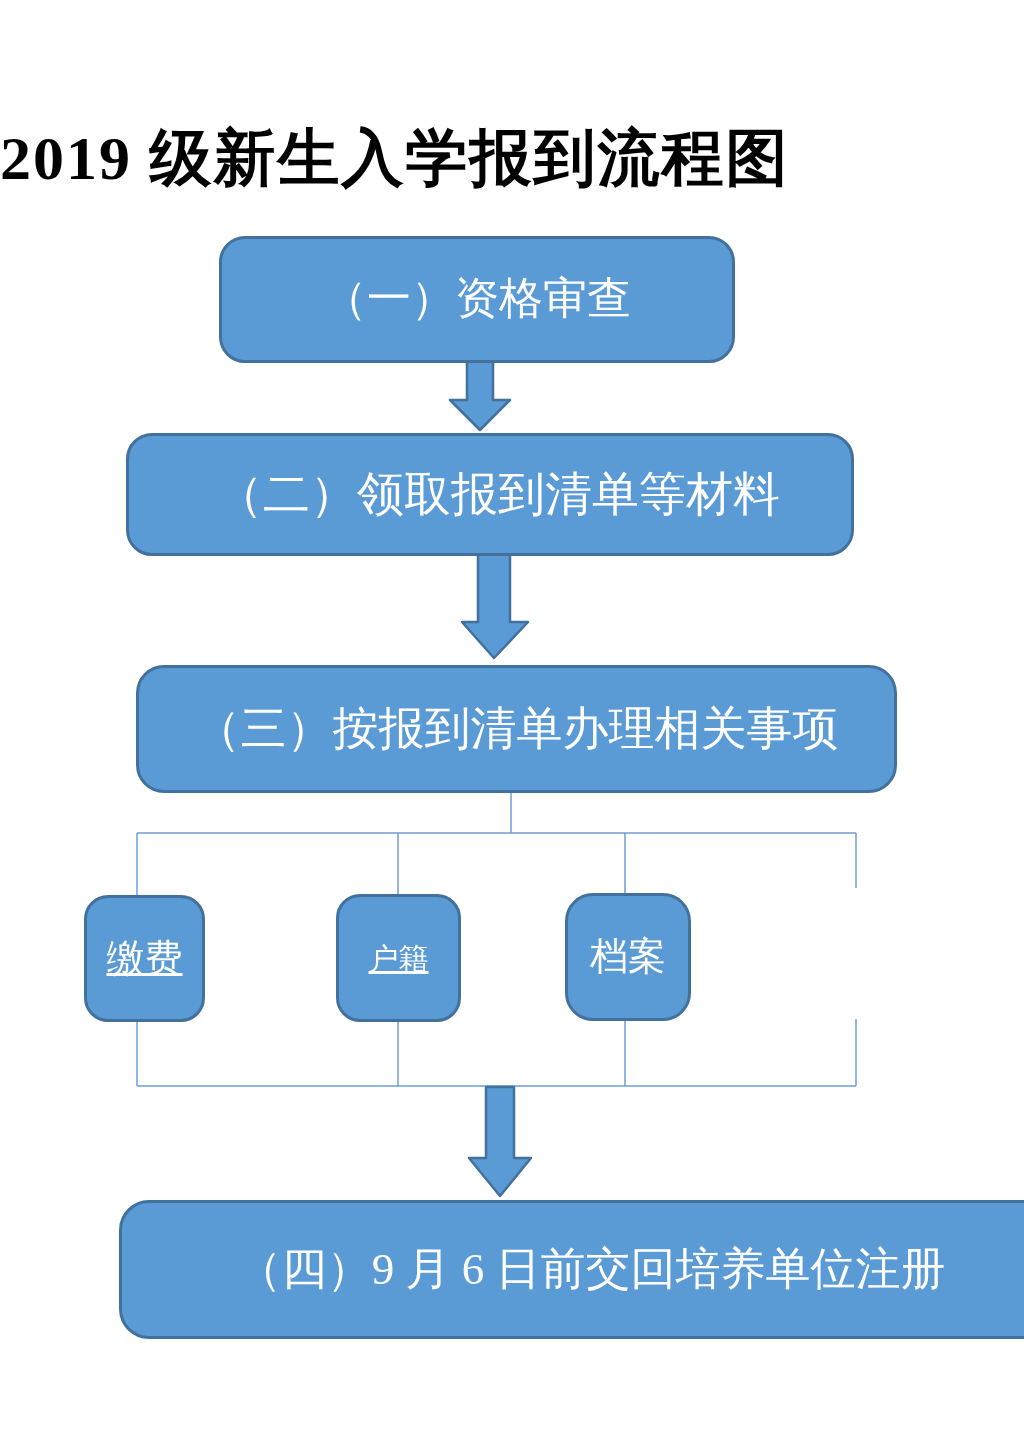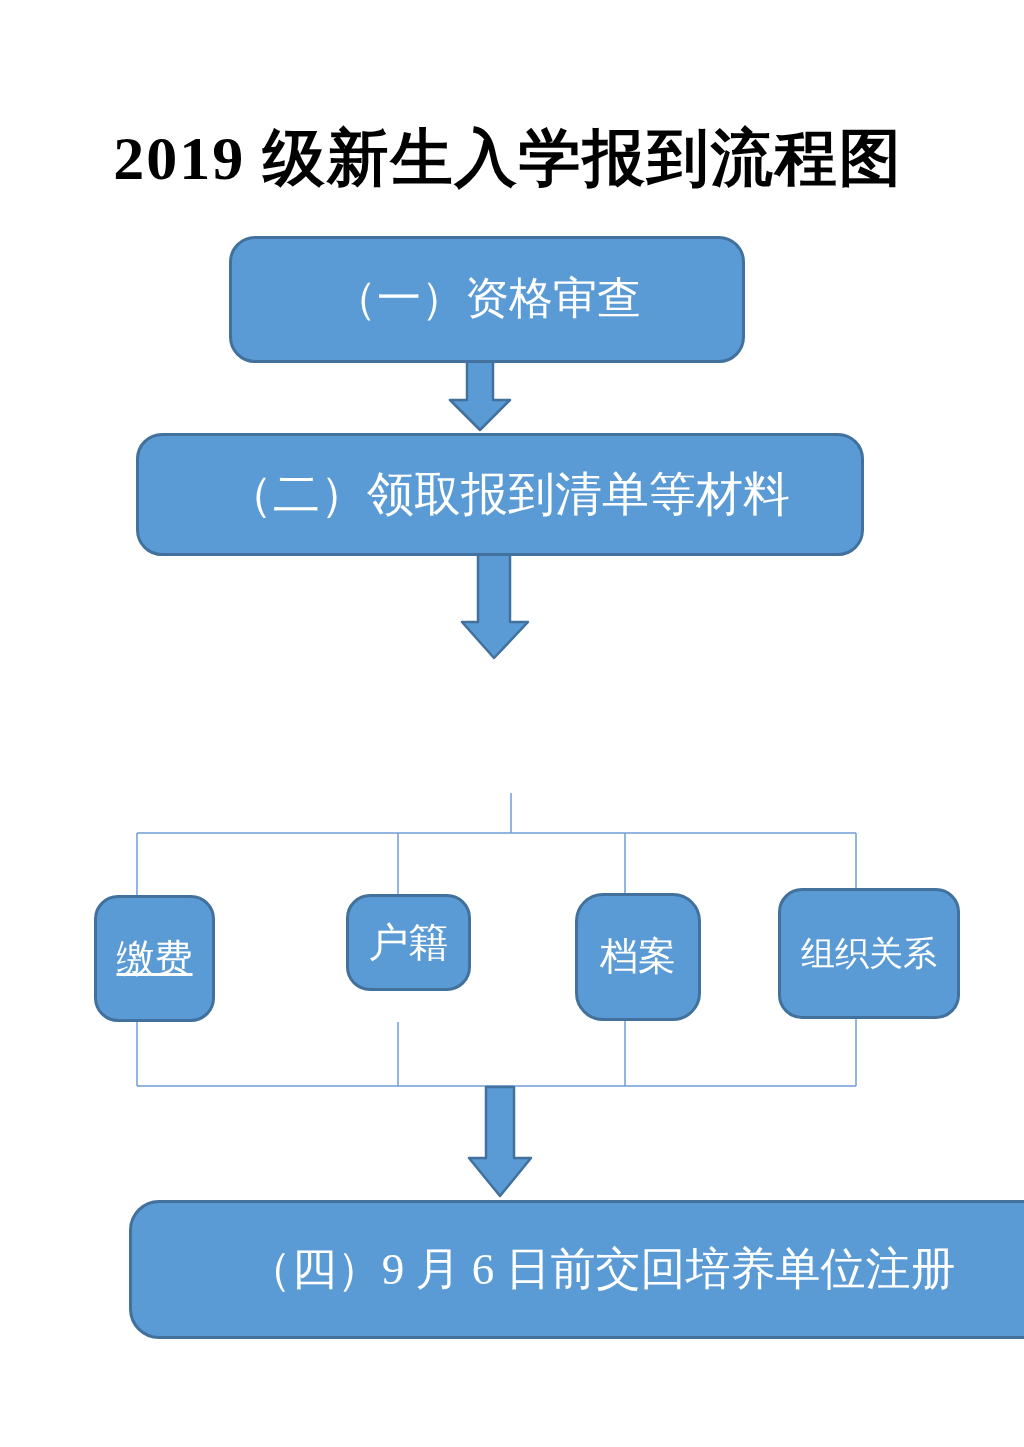--- a/index.html
+++ b/index.html
@@ -20,21 +20,20 @@
     height: 1447px;
     background: #ffffff;
     overflow: hidden;
     font-family: "Liberation Serif", "DejaVu Serif", serif;
   }
   .page-title {
     position: absolute;
     left: 0;
     right: 8px;
     top: 116px;
-    text-align: center;
     font-size: 62px;
     font-weight: bold;
     letter-spacing: 2px;
     color: var(--title-color);
     white-space: nowrap;
   }
   svg.overlay {
     position: absolute;
     left: 0;
     top: 0;
@@ -57,27 +56,26 @@
     box-sizing: border-box;
     display: flex;
     align-items: center;
     justify-content: center;
     background: var(--box-fill);
     border: 3px solid var(--box-border);
     color: var(--text-color);
     white-space: nowrap;
     text-align: left;
     line-height: 1.1;
-    margin-left: 10px;
   }
   #box-step1 { left: 219px; top: 236px; width: 516px; height: 127px; border-radius: 26px; font-size: 44px; }
   #box-step2 { left: 126px; top: 433px; width: 728px; height: 123px; border-radius: 26px; font-size: 47px; padding-left: 16px; }
   #box-step3 { left: 136px; top: 665px; width: 761px; height: 128px; border-radius: 28px; font-size: 46px; }
   #box-sub0  { left:  84px; top: 895px; width: 121px; height: 127px; border-radius: 24px; font-size: 38px; text-decoration: underline; }
-  #box-sub1  { left: 336px; top: 894px; width: 125px; height: 97px; border-radius: 24px; font-size: 40px; }
+  #box-sub1  { left: 336px; top: 894px; width: 125px; height: 128px; border-radius: 24px; font-size: 30px; text-decoration: underline; }
   #box-sub2  { left: 565px; top: 893px; width: 126px; height: 128px; border-radius: 28px; font-size: 38px; }
   #box-sub3  { left: 768px; top: 888px; width: 182px; height: 131px; border-radius: 24px; font-size: 34px; }
   #box-step4 { left: 119px; top: 1200px; width: 944px; height: 139px; border-radius: 30px; font-size: 45px; }
 </style>
 </head>
 <body>
 
 <div id="canvas">
 
   <div class="page-title">2019 级新生入学报到流程图</div>
@@ -92,24 +90,24 @@
 
     <path class="connector" d="M137 1022 V1086 M398 1022 V1086 M625 1021 V1086 M856 1019 V1086 M137 1086 H856"></path>
 
     <polygon class="block-arrow" points="486,1087 514,1087 514,1158 531,1158 500,1196 469,1158 486,1158"></polygon>
   </svg>
 
   <div class="flow-box" id="box-step1">（一）资格审查</div>
 
   <div class="flow-box" id="box-step2">（二）领取报到清单等材料</div>
 
+  <div class="flow-box" id="box-step3">（三）按报到清单办理相关事项</div>
 
   <div class="flow-box" id="box-sub0">缴费</div>
 
   <div class="flow-box" id="box-sub1">户籍</div>
 
   <div class="flow-box" id="box-sub2">档案</div>
 
-  <div class="flow-box" id="box-sub3">组织关系</div>
 
   <div class="flow-box" id="box-step4">（四）9 月 6 日前交回培养单位注册</div>
 
 </div>
 
 </body></html>

